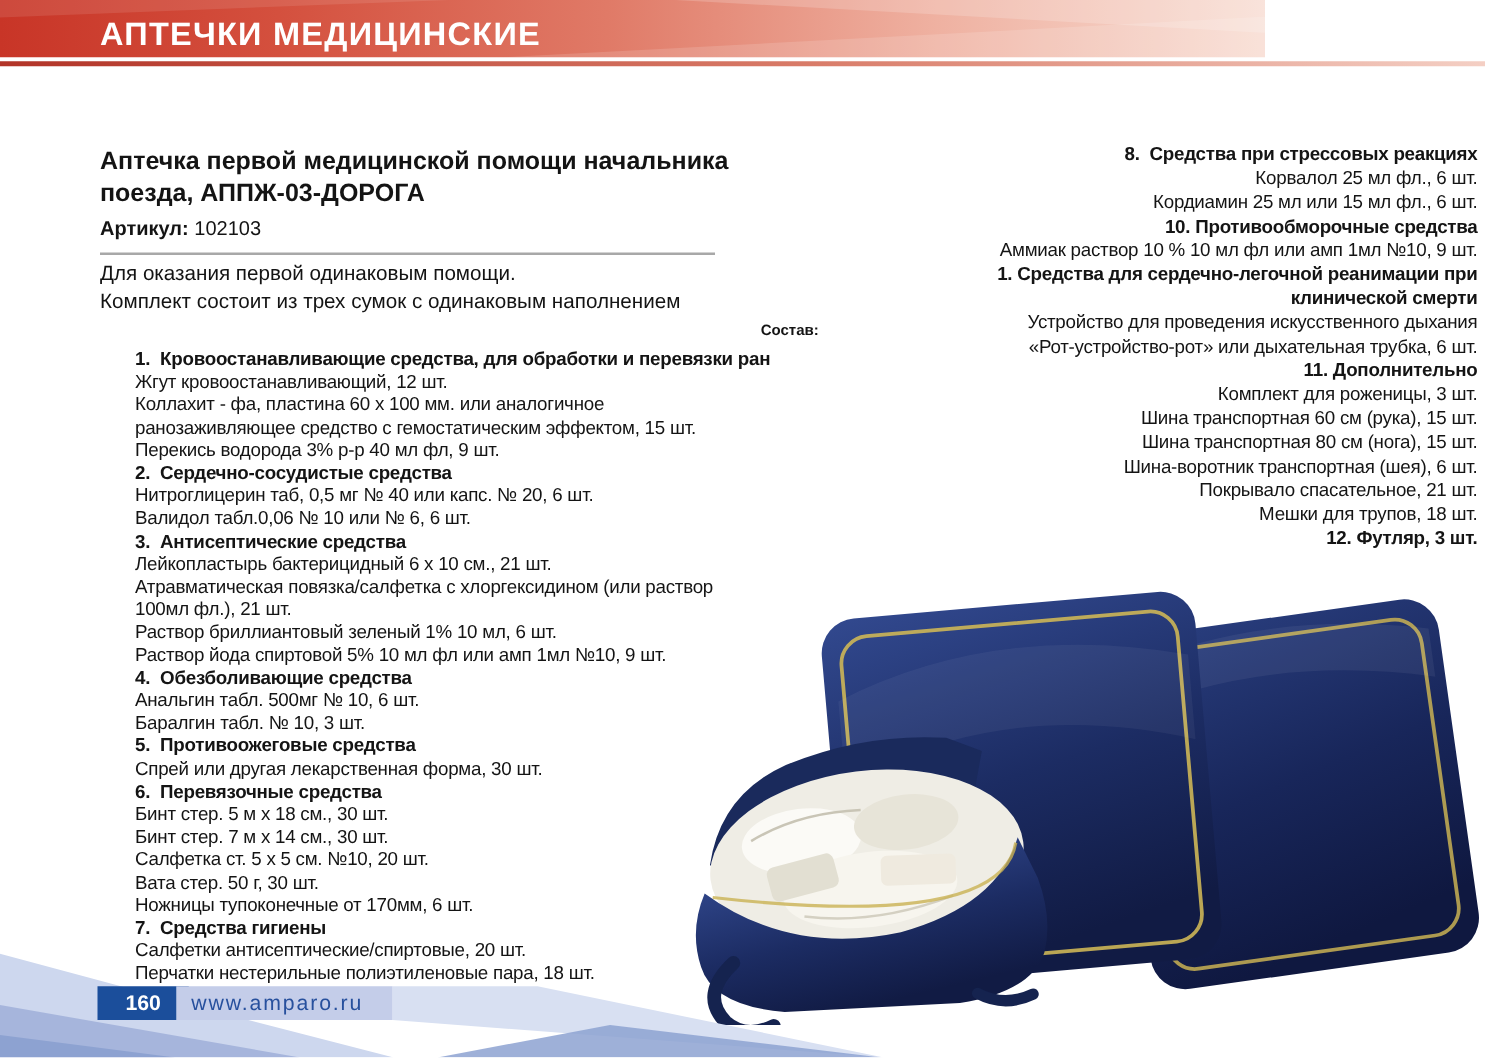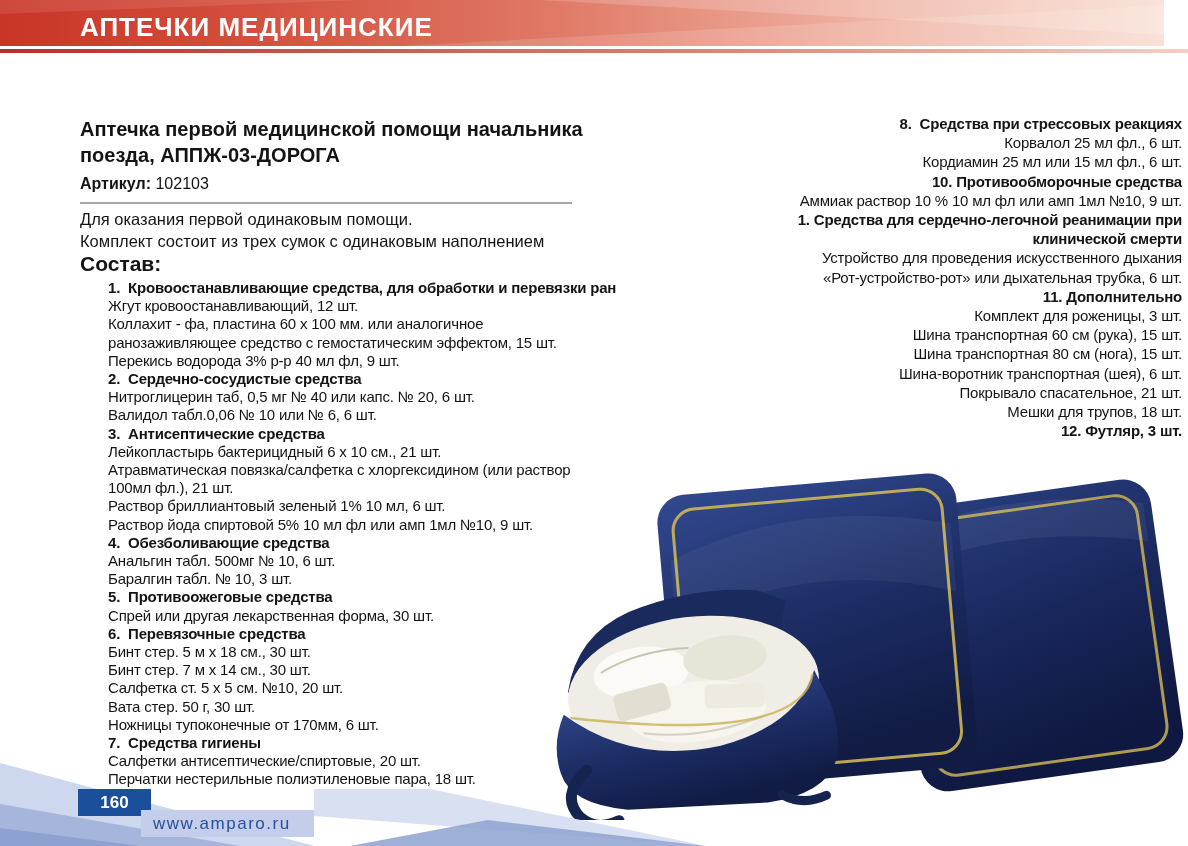--- a/index.html
+++ b/index.html
@@ -3,55 +3,55 @@
 <meta charset="utf-8">
 <style>
   html,body{margin:0;padding:0;}
   body{
     width:1188px;height:846px;position:relative;overflow:hidden;
     background:#ffffff;color:#141414;
     font-family:"Liberation Sans", sans-serif;
   }
   
   .header-band{
-    position:absolute;left:0;top:0;width:1164px;height:46px;
+    position:absolute;left:0;top:0;width:1012px;height:46px;
     background:linear-gradient(90deg,#c83527 0%,#d4503e 22%,#e07a67 48%,#efb1a1 74%,#f8ddd3 100%);
   }
   .header-deco{position:absolute;left:0;top:0;width:1188px;height:46px;display:block;}
   .header-title{
     position:absolute;left:80px;bottom:3px;
     color:#ffffff;font-size:26px;font-weight:bold;letter-spacing:1px;white-space:nowrap;
   }
   .sep-white{position:absolute;left:0;top:46px;width:1188px;height:3px;background:#ffffff;}
   .sep-red{position:absolute;left:0;top:49px;width:1188px;height:4px;
     background:linear-gradient(90deg,#b23428 0%,#d97c69 55%,#f4cfc4 100%);}
   
   .left-col{position:absolute;left:80px;top:116px;width:575px;}
   .title-line{font-size:20px;line-height:26px;font-weight:bold;white-space:nowrap;}
   .article-row{margin-top:6px;font-size:16px;line-height:20px;}
   .article-row .lbl{font-weight:bold;}
   .rule{border:0;border-top:2px solid #a8a8a8;width:492px;margin:8px 0 4px 0;}
   .desc-line{font-size:16.5px;line-height:22px;white-space:nowrap;}
-  .comp-label{font-size:21px;line-height:22px;font-weight:bold;margin-top:1px;}
+  .comp-label{font-size:12px;line-height:22px;font-weight:bold;margin-top:1px;text-align:right;}
   .clist{margin-top:4px;}
   .cline{font-size:15px;line-height:18.2px;letter-spacing:-0.2px;white-space:nowrap;padding-left:28px;}
   .cline.bold{font-weight:bold;}
   
   .right-col{position:absolute;left:652px;top:114px;width:530px;text-align:right;}
   .right-col .cline{padding-left:0;line-height:19.2px;}
   
   .bags{position:absolute;left:548px;top:424px;width:640px;height:396px;}
   
   .page-num{
     position:absolute;left:78px;top:789px;width:73px;height:27px;background:#1b4e9b;
     color:#ffffff;font-size:17px;font-weight:bold;
     display:flex;align-items:center;justify-content:center;
   }
   .site-strip{
-    position:absolute;left:141px;top:810px;width:173px;height:27px;background:#c4cde9;
+    position:absolute;left:141px;top:789px;width:173px;height:27px;background:#c4cde9;
     color:#27509d;font-size:17px;letter-spacing:1.5px;
     display:flex;align-items:center;padding-left:12px;box-sizing:border-box;white-space:nowrap;
   }
   .foot-deco{position:absolute;left:0;top:746px;width:1188px;height:100px;display:block;}
 </style>
 </head>
 <body>
 
 <div class="header-band">
   <svg class="header-deco" viewBox="0 0 1188 46" preserveAspectRatio="none">

